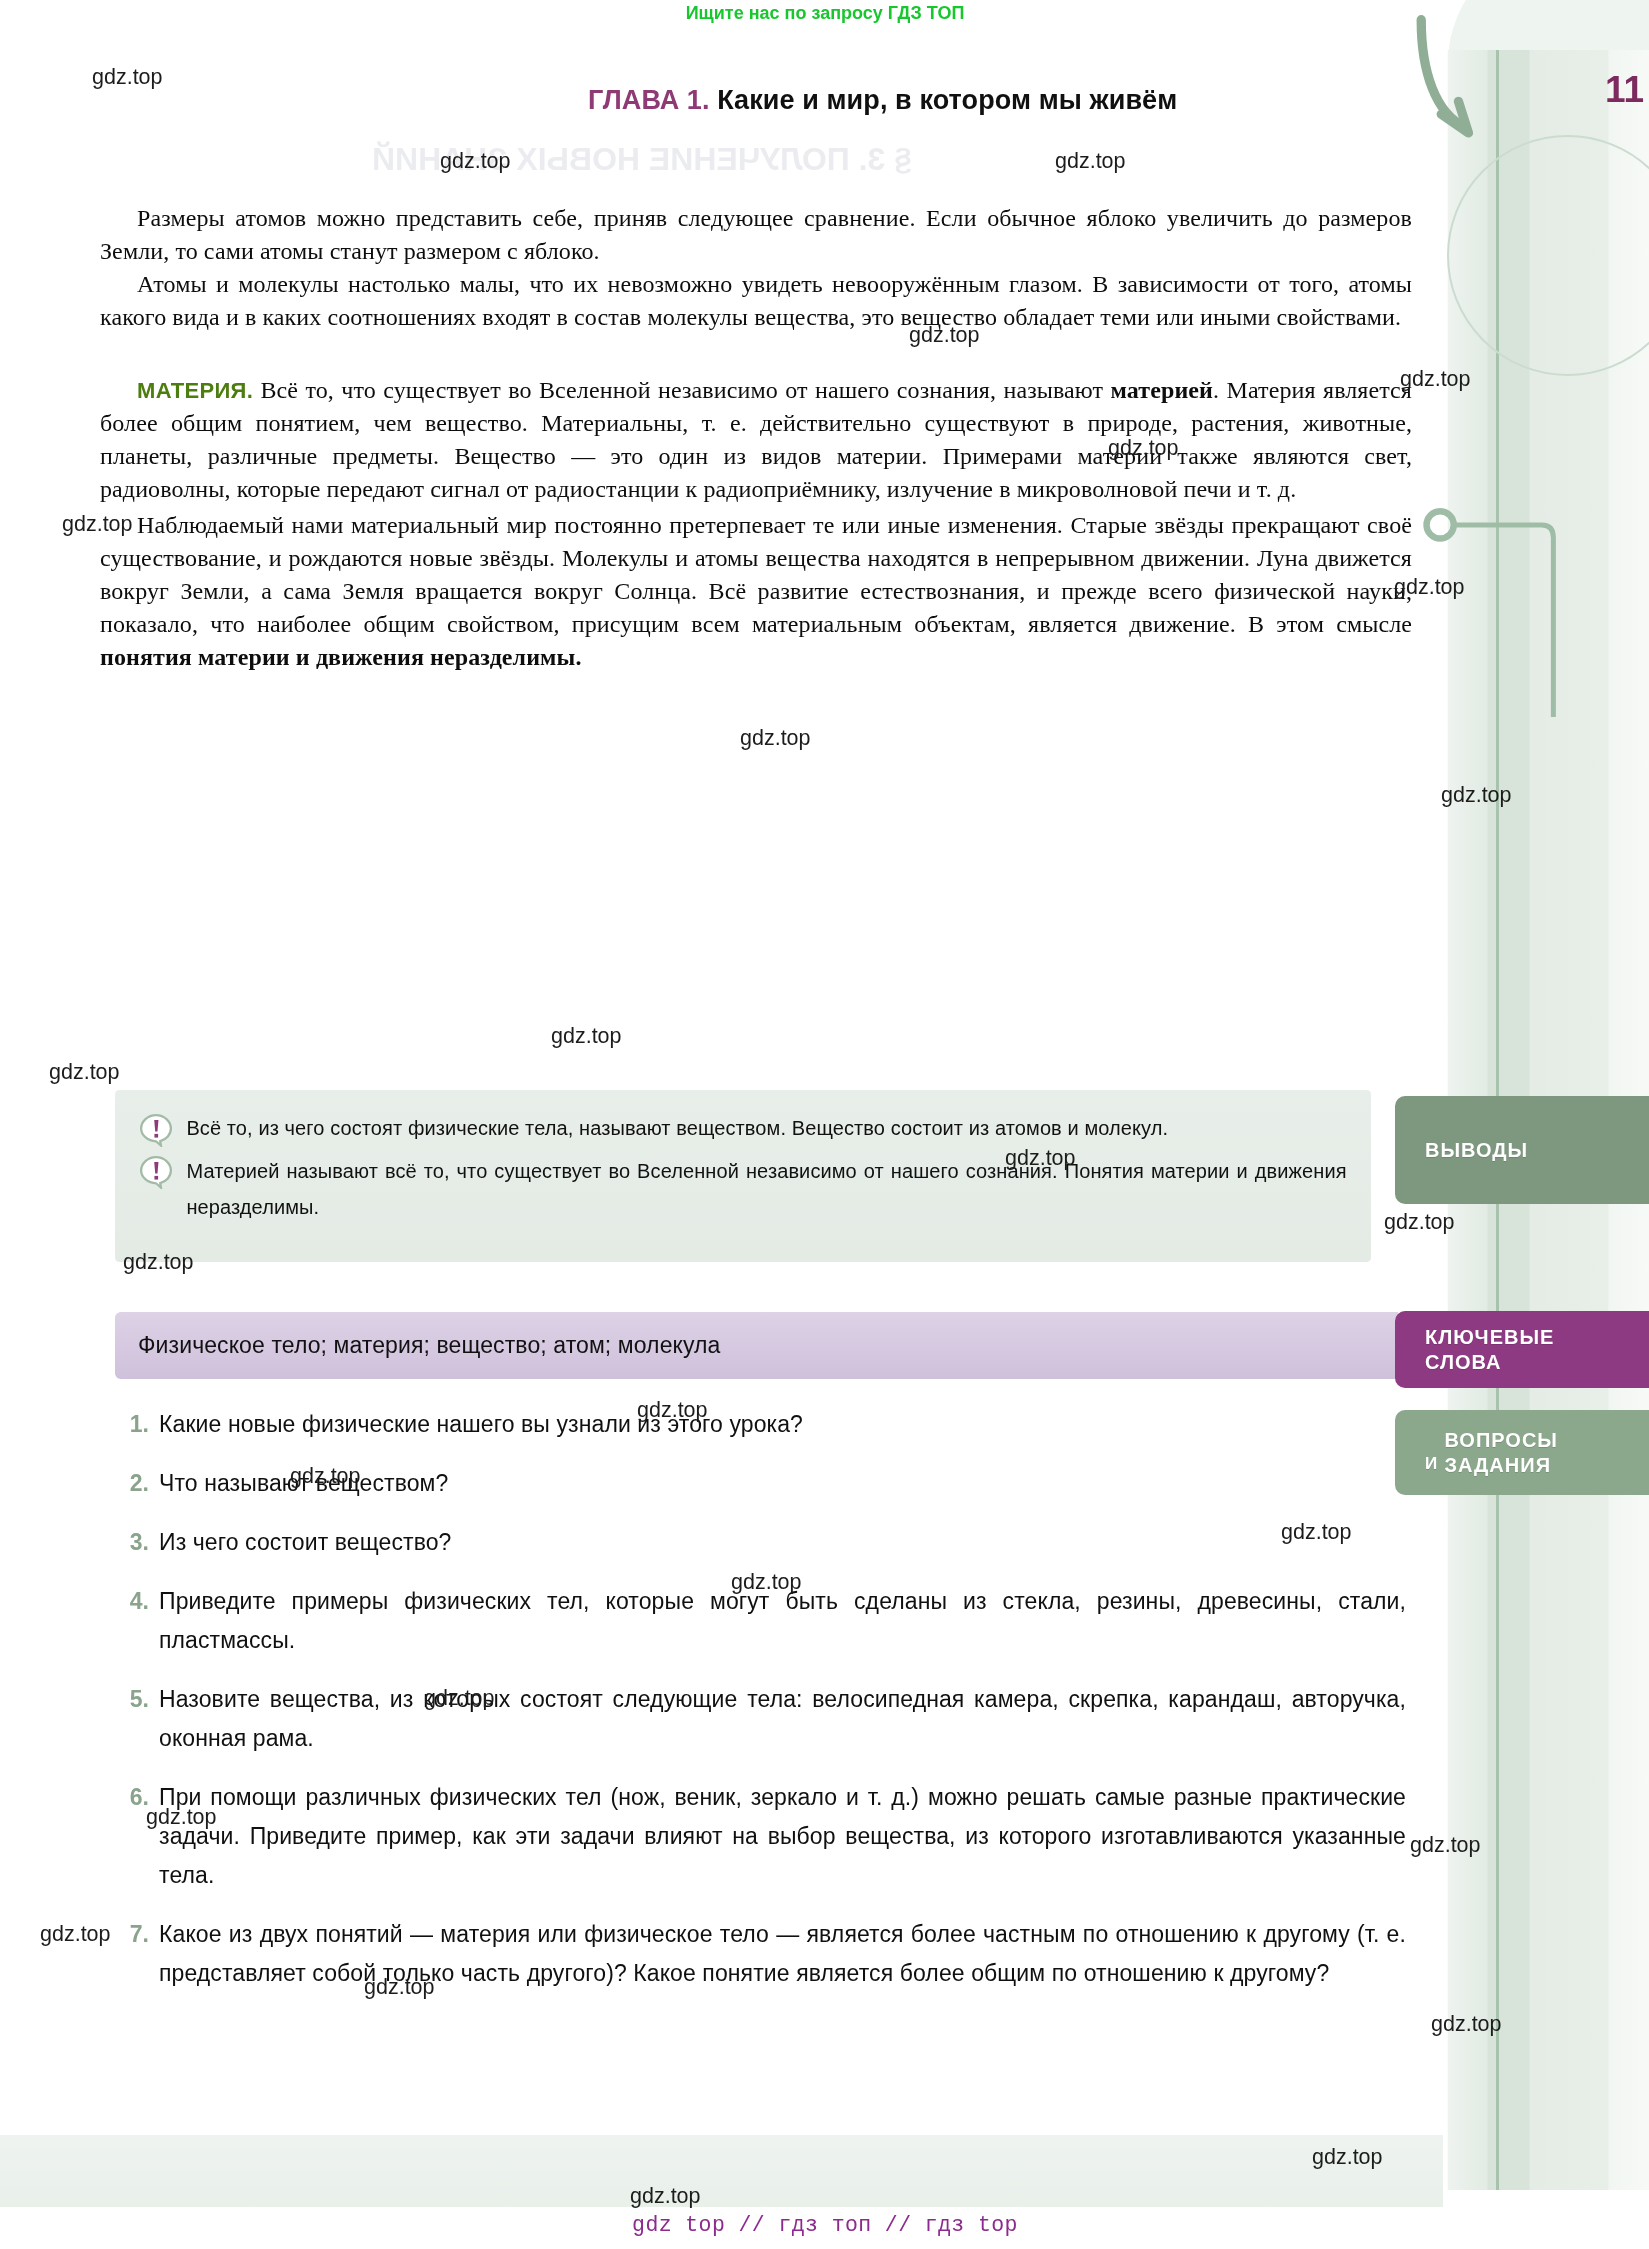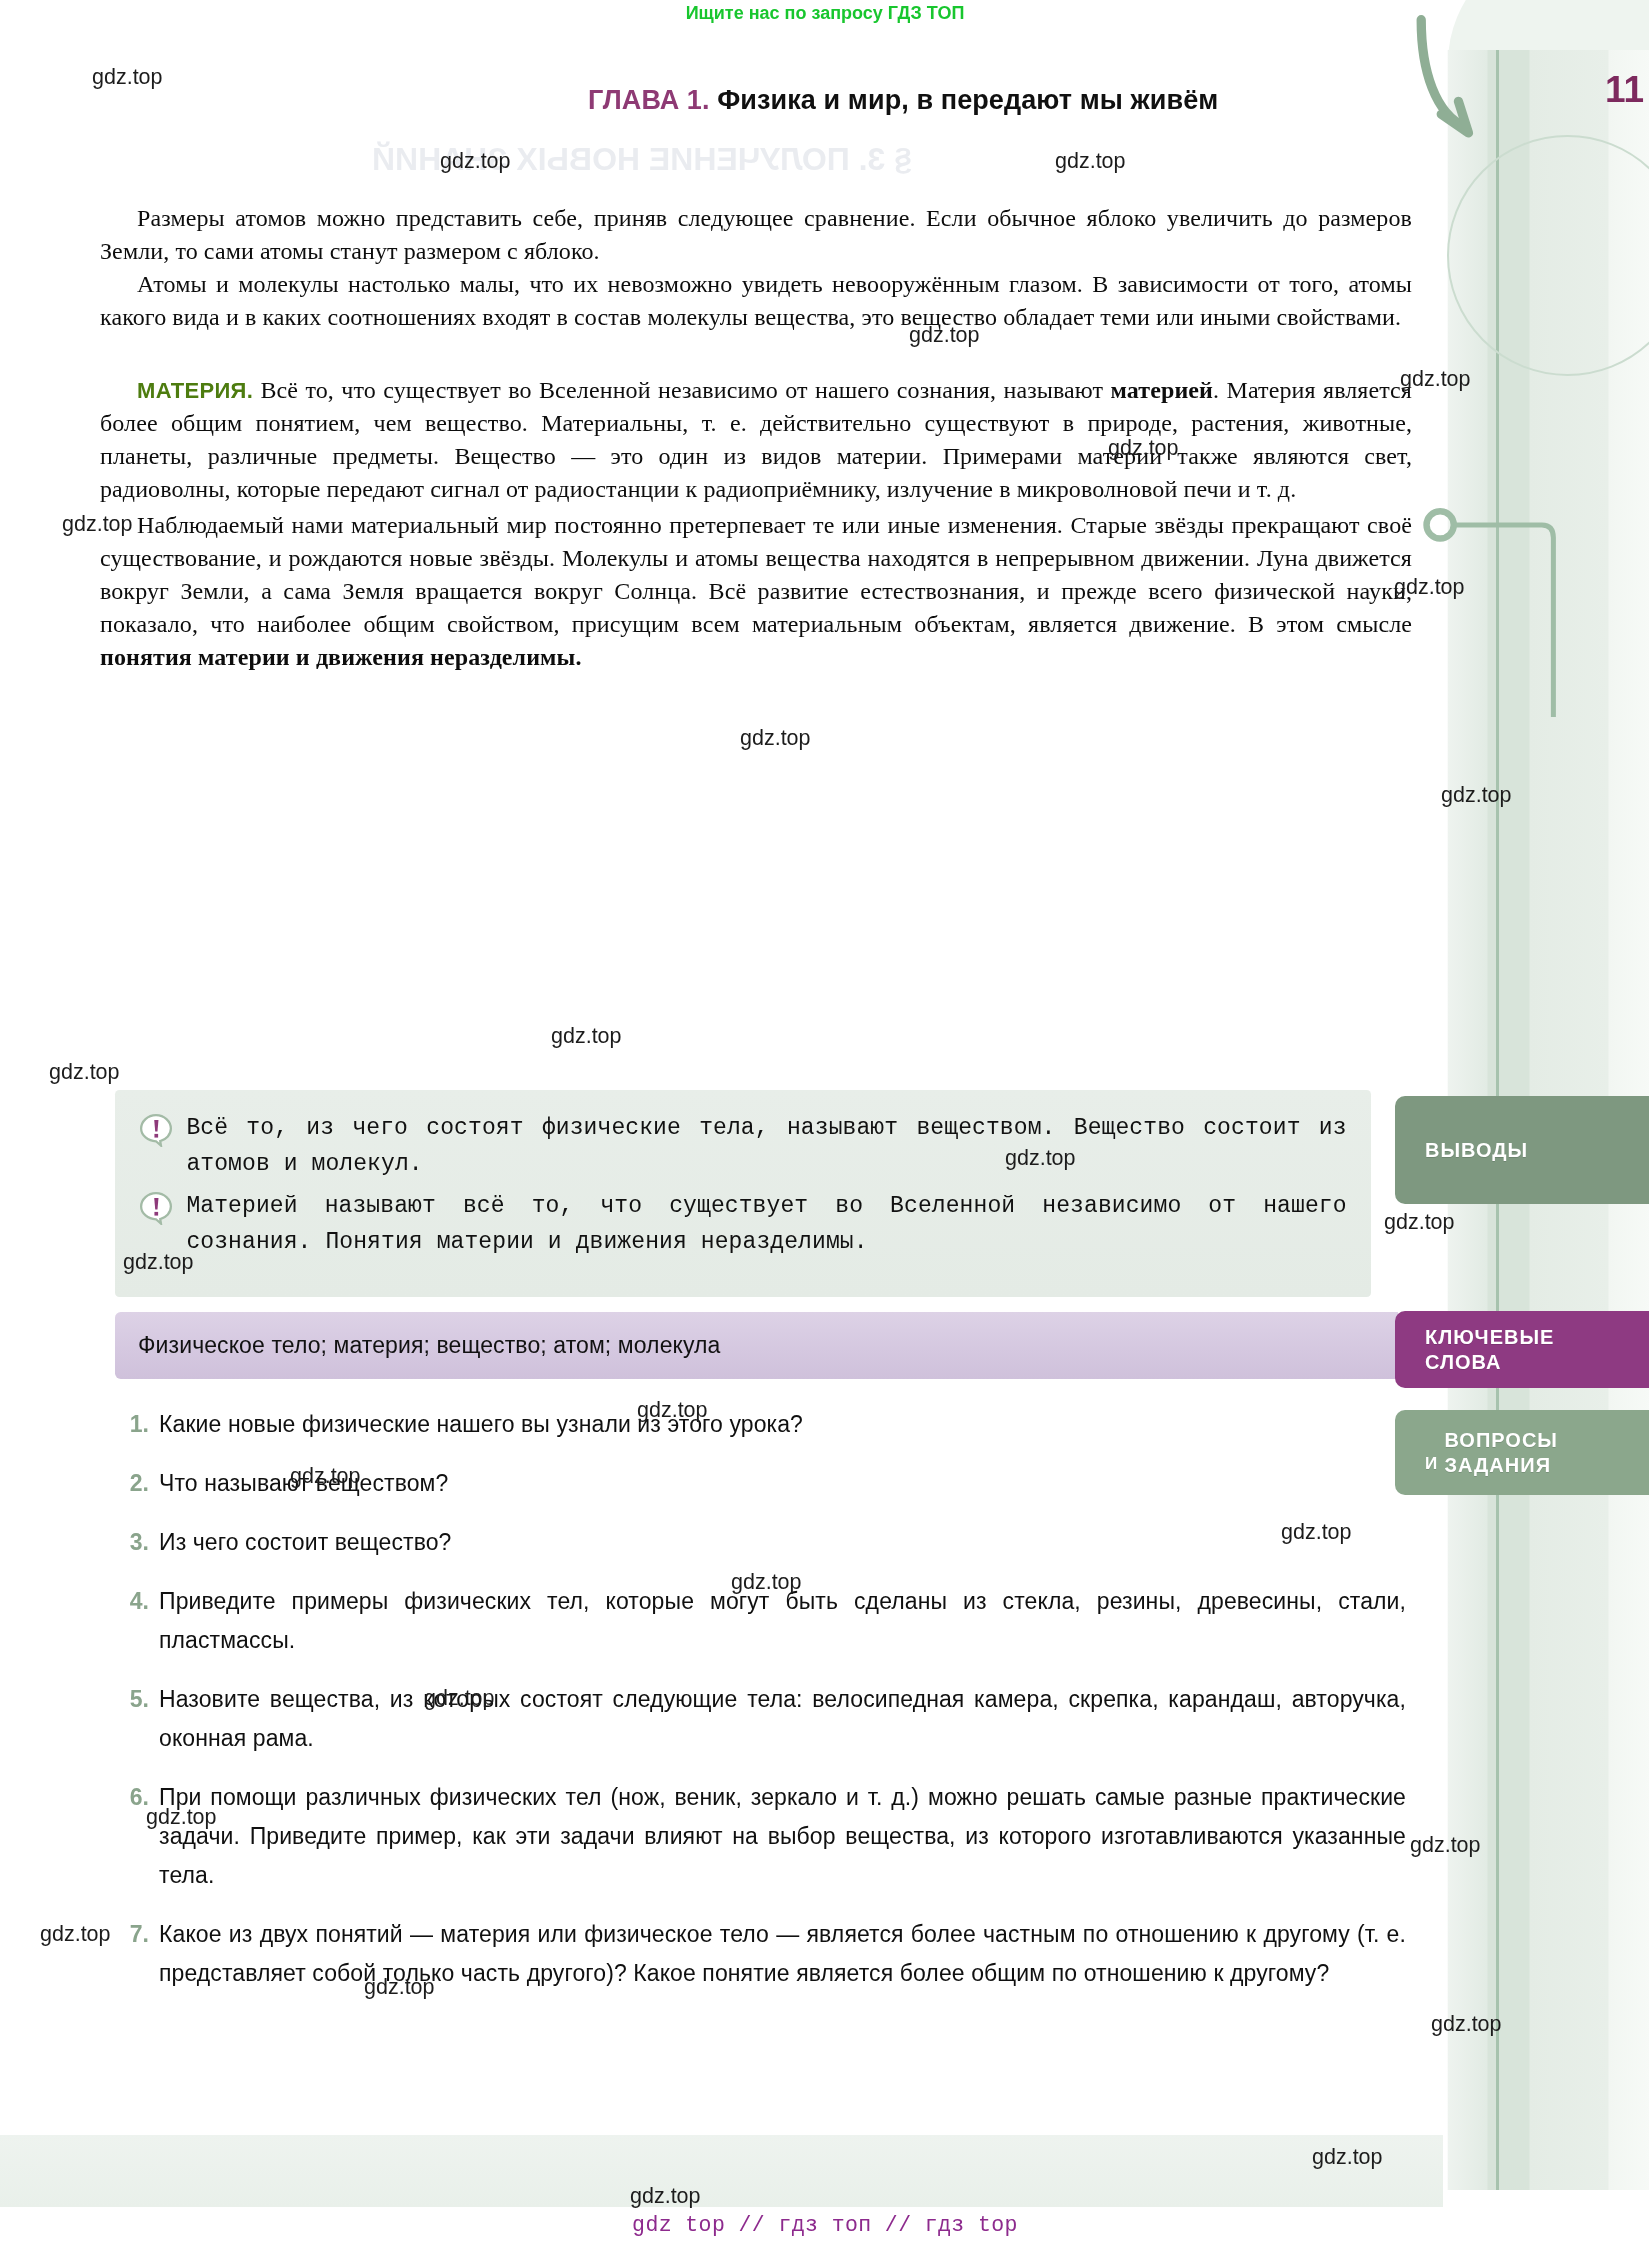--- a/index.html
+++ b/index.html
@@ -198,22 +198,22 @@
   }
   .concl-row:last-child { margin-bottom: 16px; }
   .bang {
     flex: 0 0 auto;
     width: 34px;
     height: 34px;
     margin-right: 13px;
     margin-top: 2.9px;
   }
   .concl-text {
-    font-family: Liberation Mono, monospace;
-    font-size: 23px;
+    font-family: Liberation Sans, sans-serif;
+    font-size: 20px;
     line-height: 36px;
     color: #111;
     text-align: justify;
     letter-spacing: 0.1px;
   }
 
   
   .keyword-bar {
     position: absolute;
     left: 115px;
@@ -348,21 +348,21 @@
     <path d="M38,140 L76,166 L62,122" stroke="#8fae95" stroke-width="13" fill="none" stroke-linejoin="round" stroke-linecap="round"></path>
   </svg>
 
   <svg class="marker" style="left:1420px; top:502px; width:165px; height:215px;" viewBox="0 0 230 300">
     <circle cx="28" cy="32" r="19" fill="none" stroke="#9fbda6" stroke-width="9"></circle>
     <path d="M47,32 H170 Q186,32 186,50 V300" stroke="#9fbda6" stroke-width="7" fill="none"></path>
   </svg>
 
   <div class="chapter-head">
     <span class="ch-num">ГЛАВА 1.</span>
-    <span class="ch-title">Физика и мир, в передают мы живём</span>
+    <span class="ch-title">Какие и мир, в котором мы живём</span>
   </div>
   <div class="page-num">11</div>
 
   <div class="ghost">§ 3. ПОЛУЧЕНИЕ НОВЫХ ЗНАНИЙ</div>
 
   <div class="content" style="top:199px;">
 
     <p class="body" style="margin-top:2.9px;">Размеры атомов можно представить себе, приняв следующее сравнение. Если обычное яблоко увеличить до размеров Земли, то сами атомы станут размером с яблоко.</p>
 
     <p class="body">Атомы и молекулы настолько малы, что их невозможно увидеть невооружённым глазом. В зависимости от того, атомы какого вида и в каких соотношениях входят в состав молекулы вещества, это вещество обладает теми или иными свойствами.</p>

